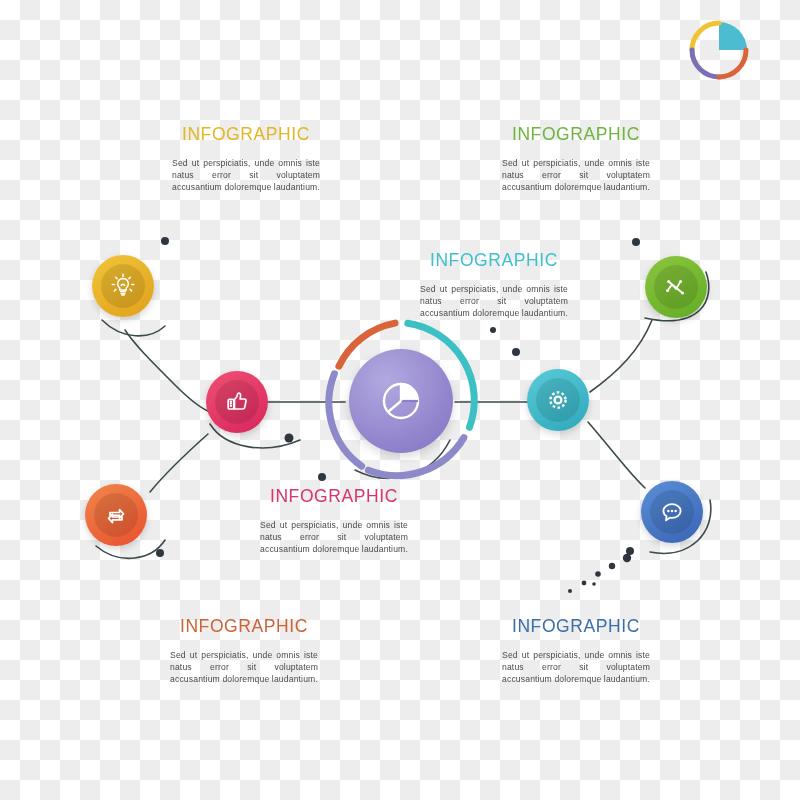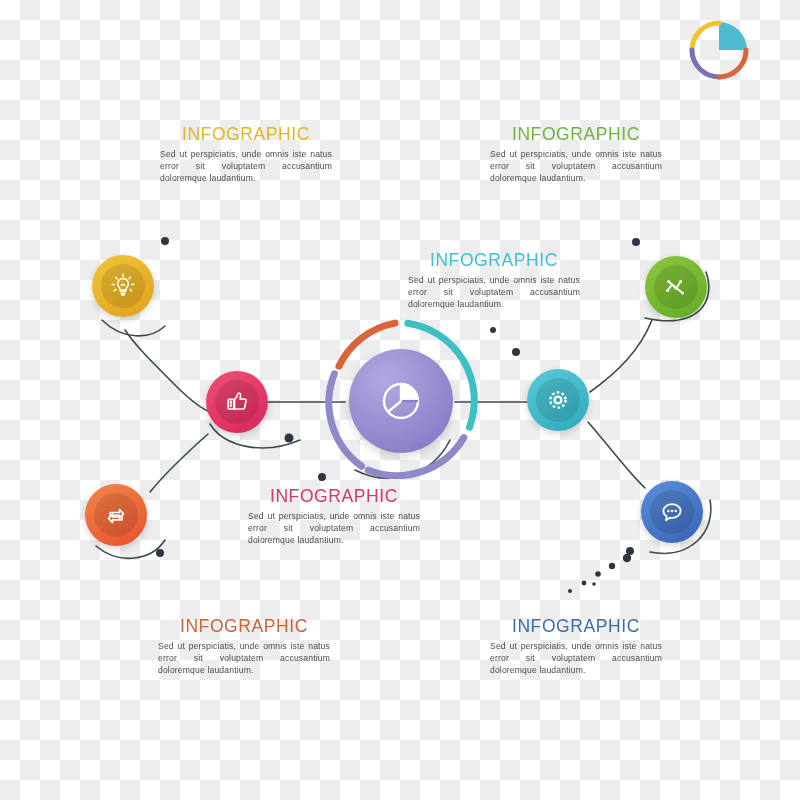--- a/index.html
+++ b/index.html
@@ -44,21 +44,21 @@
     font-size: 17.5px;
     letter-spacing: 0.6px;
     font-weight: 400;
     margin: 0 0 3px 0;
     text-align: center;
   }
   .txtblock .body {
     font-size: 8.6px;
     line-height: 1.42;
     color: #4a4a4a;
-    margin: 0;
+    margin: 12px;
     text-align: justify;
     text-align-last: left;
     letter-spacing: 0.15px;
   }
 
   .tb-1 { left: 160px; top: 124px; }
   .tb-1 .head { color: #e3b624; }
   .tb-2 { left: 490px; top: 124px; }
   .tb-2 .head { color: #6fb43f; }
   .tb-3 { left: 408px; top: 250px; }

